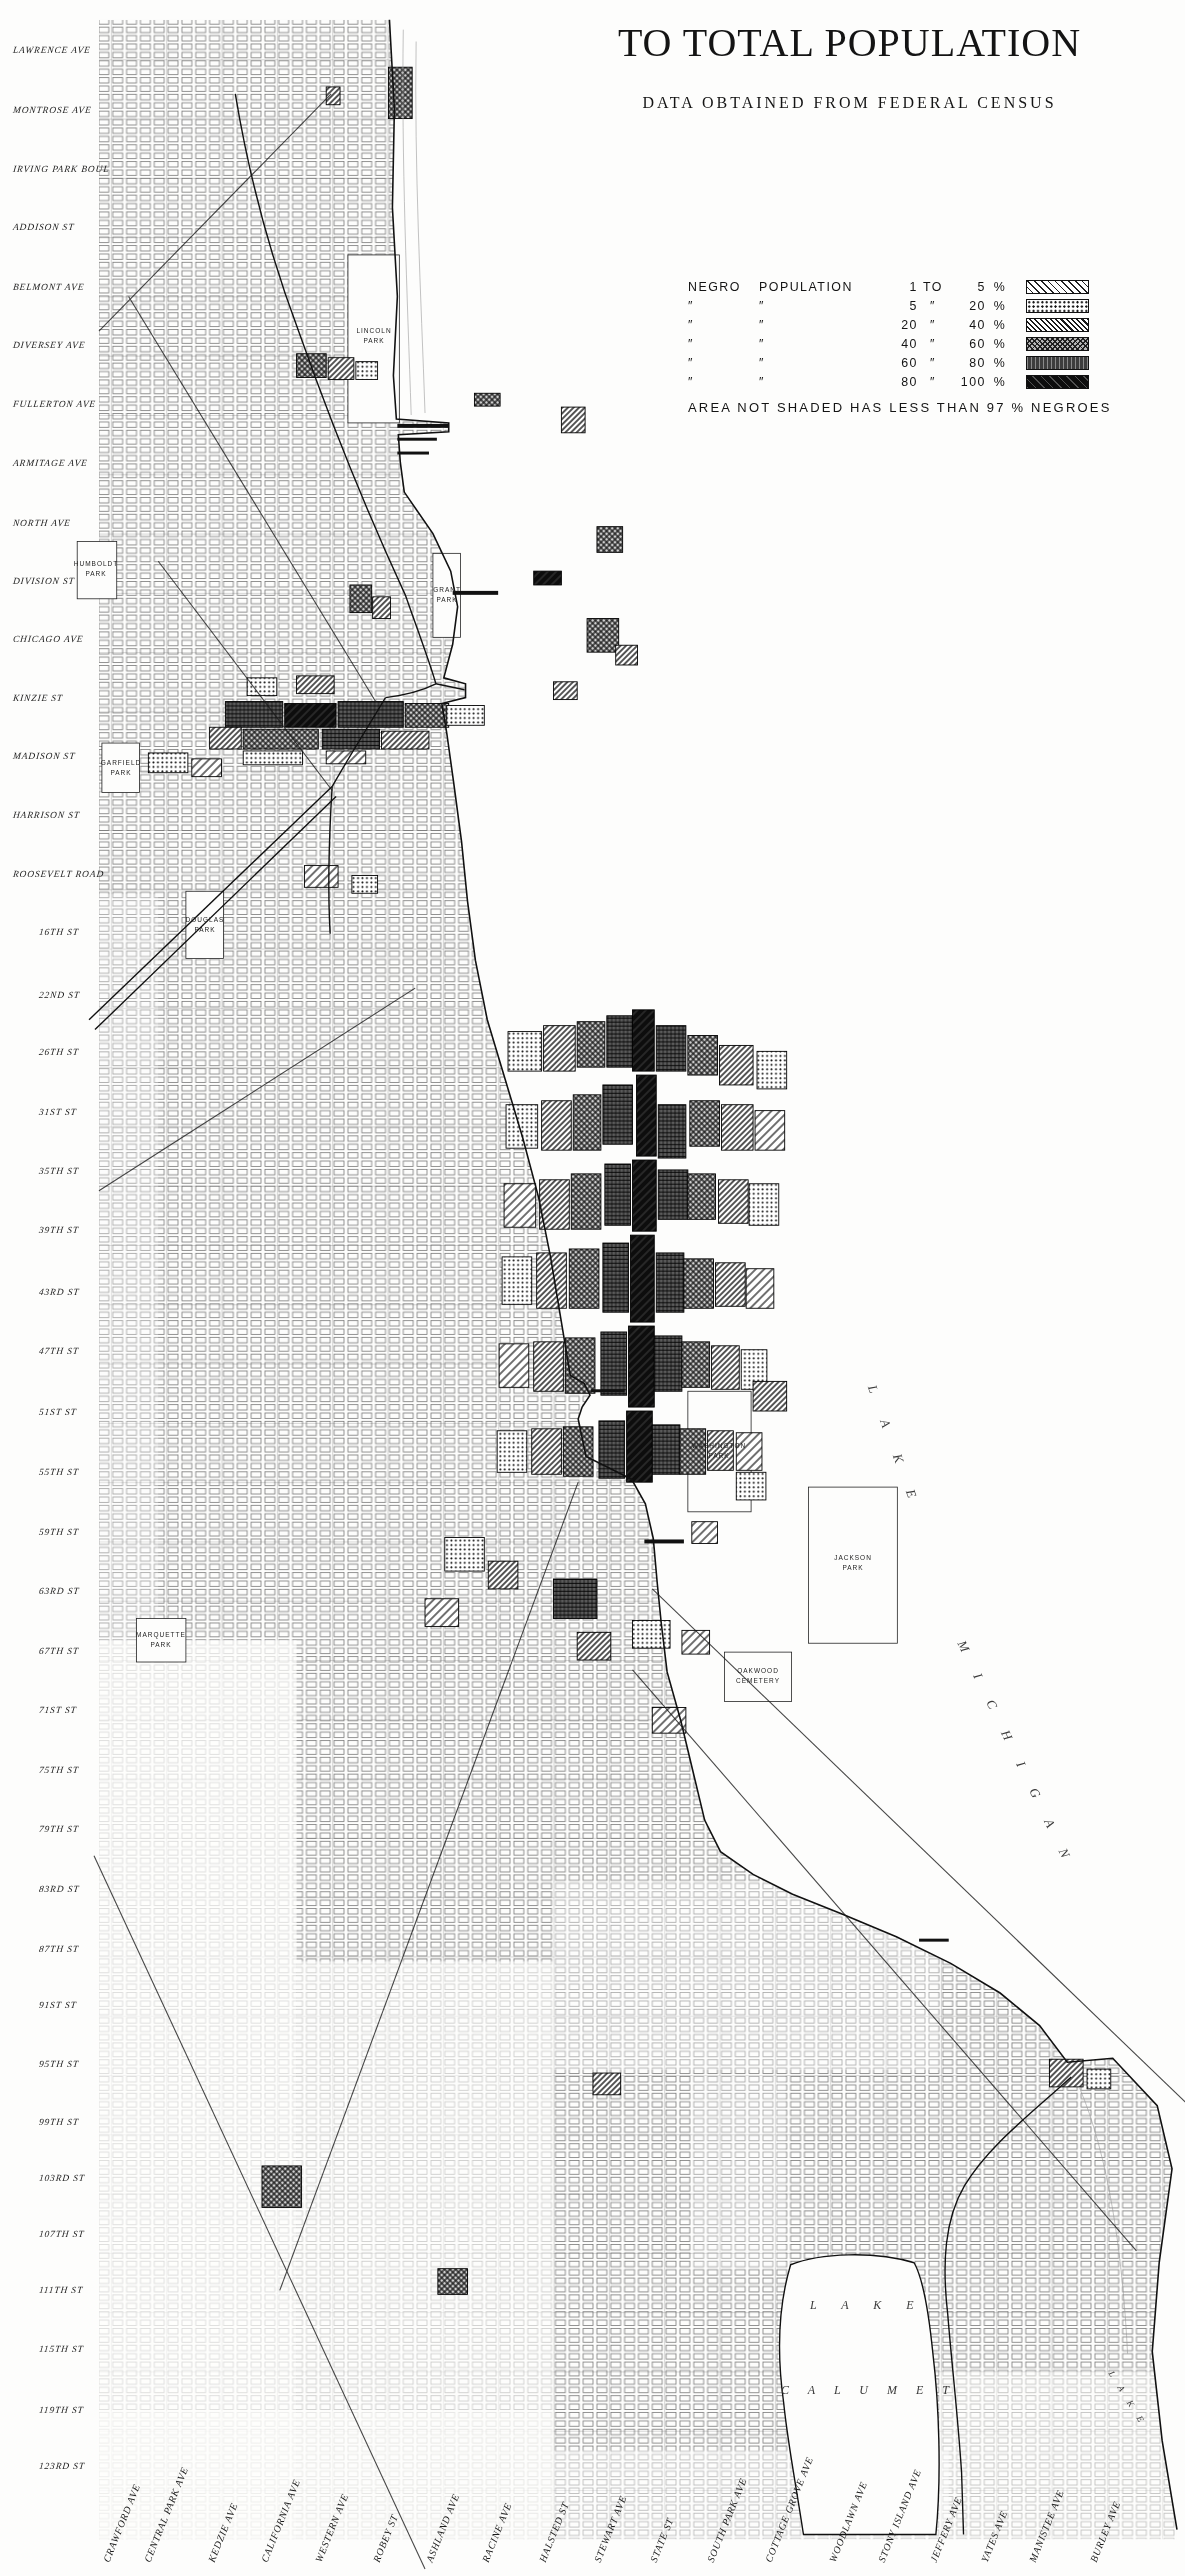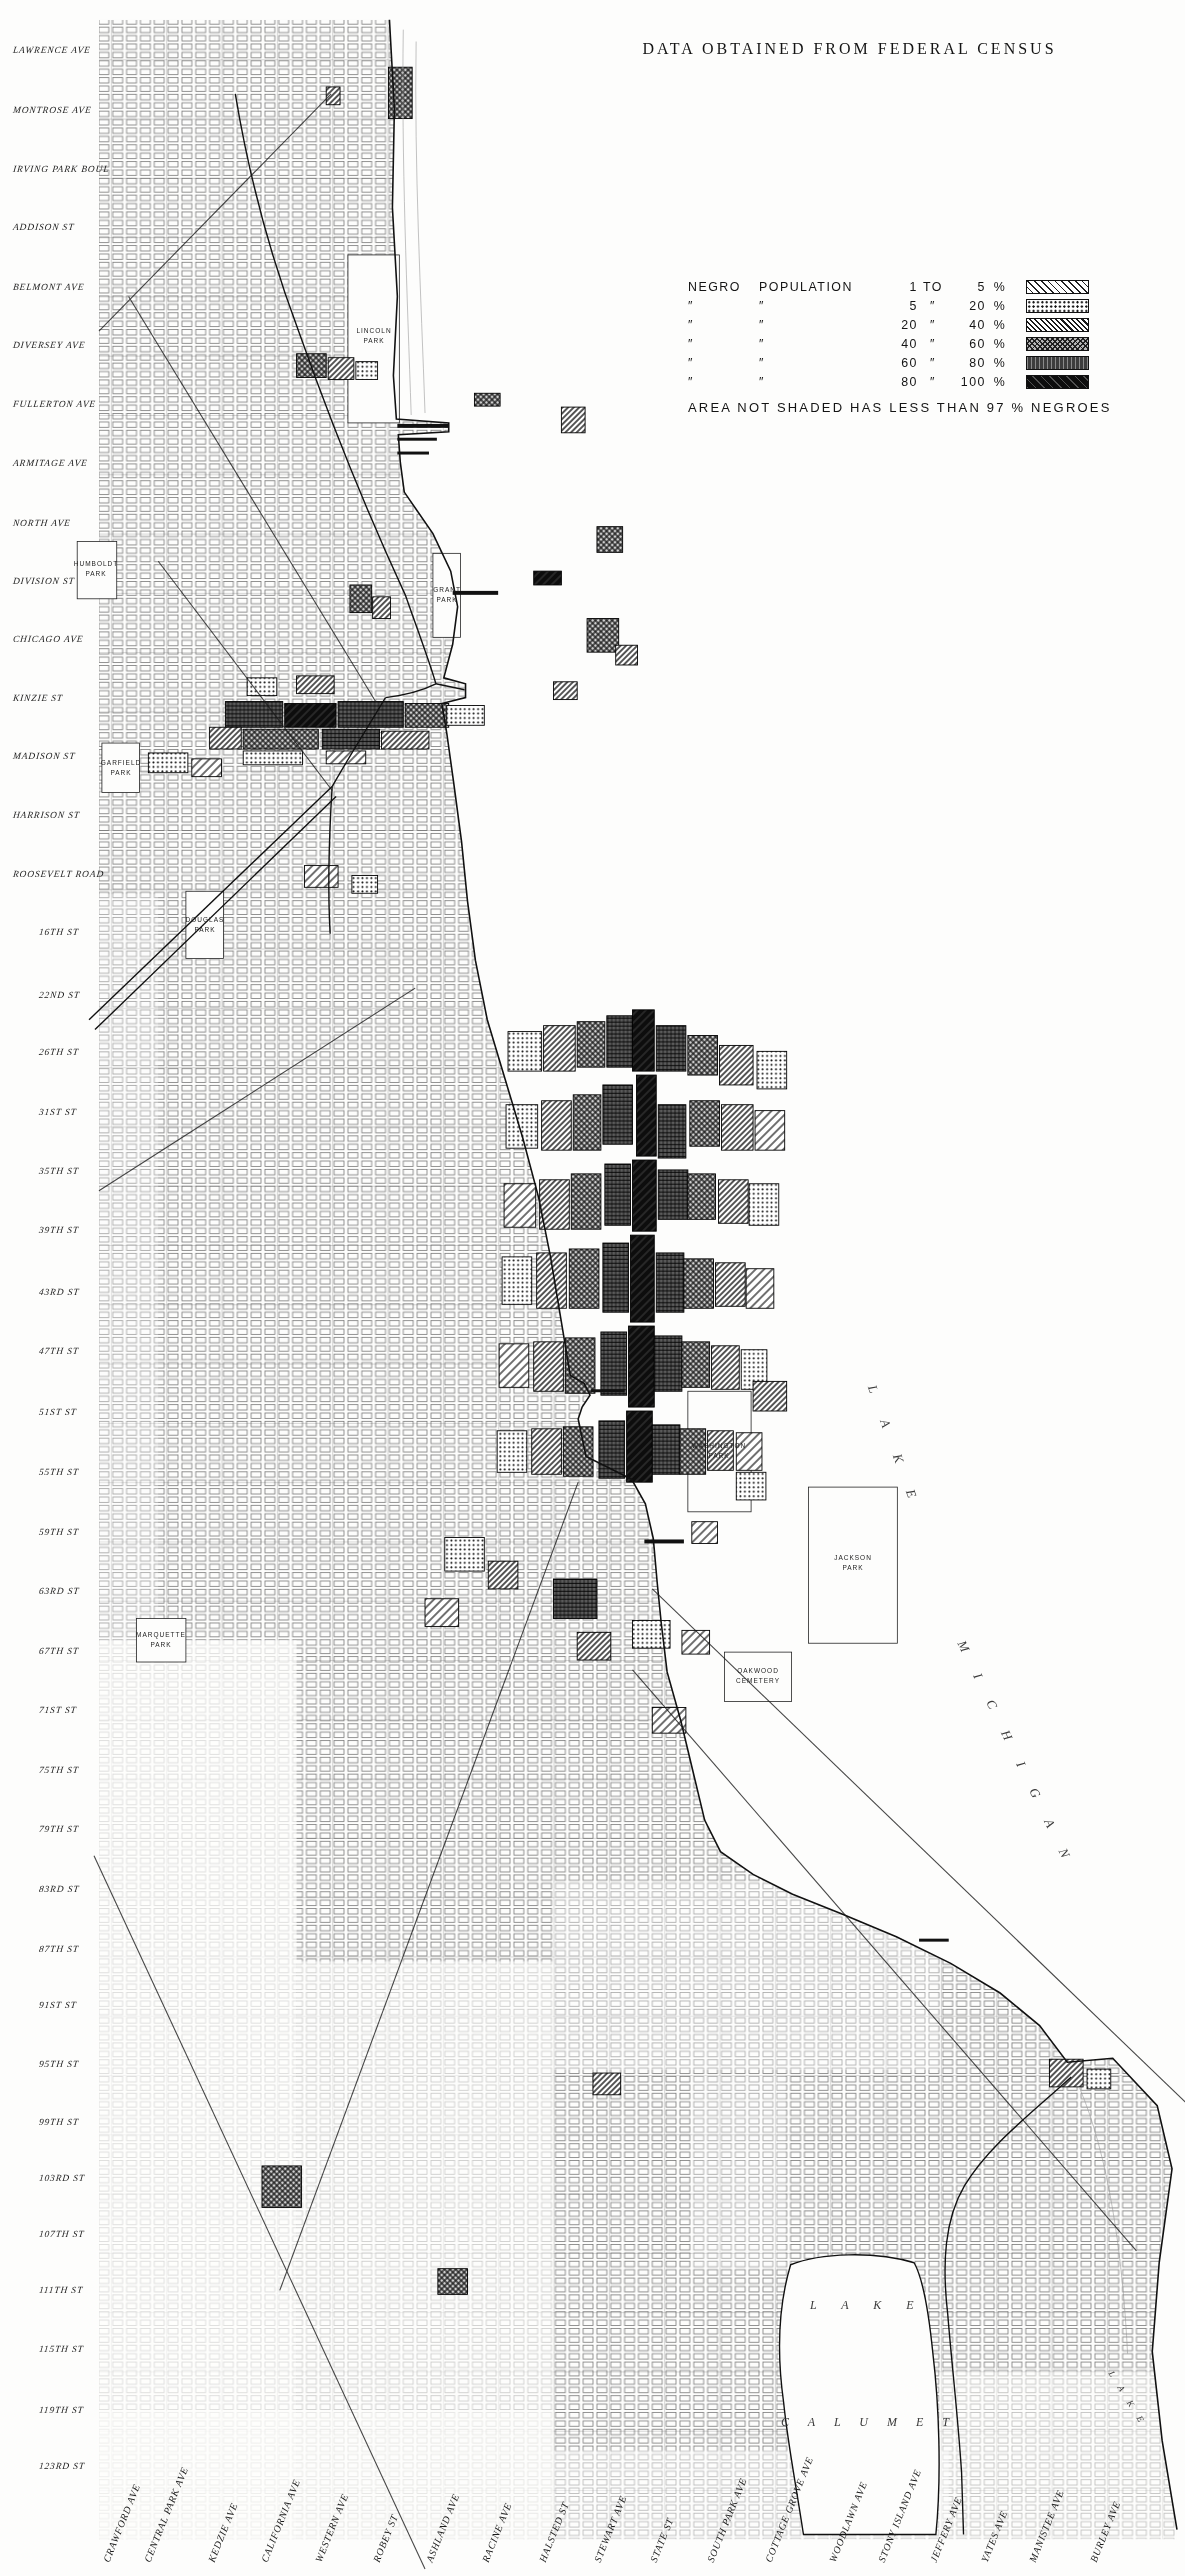--- a/index.html
+++ b/index.html
@@ -266,20 +266,21 @@
       <line x1="160" y1="568" x2="336" y2="800"></line>
       <line x1="420" y1="1000" x2="100" y2="1205"></line>
       <line x1="585" y1="1500" x2="283" y2="2318"></line>
       <line x1="640" y1="1690" x2="1150" y2="2278"></line>
       <line x1="660" y1="1608" x2="1200" y2="2128"></line>
       <line x1="95" y1="1878" x2="430" y2="2600"></line>
     </g>
   </svg>
 
   <div class="title-block">
+    <div class="t-main">TO TOTAL POPULATION</div>
     <div class="t-sub">DATA OBTAINED FROM FEDERAL CENSUS</div>
   </div>
 
   <div class="legend">
     <div id="legend-rows">
         <div class="legend-row">
           <div class="lg-c1">NEGRO</div>
           <div class="lg-c2">POPULATION</div>
           <div class="lg-from">1</div>
           <div class="lg-conn">TO</div>
@@ -416,18 +417,18 @@
 PARK</div>
       <div class="park-label" style="left: 853px; top: 1563px;">JACKSON
 PARK</div>
       <div class="park-label" style="left: 758px; top: 1676px;">OAKWOOD
 CEMETERY</div>
       <div class="park-label" style="left: 161px; top: 1640px;">MARQUETTE
 PARK</div>
       <div class="water-label" style="left: 879px; top: 1383px; font-size: 13px; letter-spacing: 13px; transform: rotate(70deg);">L A K E</div>
       <div class="water-label" style="left: 968px; top: 1638px; font-size: 13px; letter-spacing: 11px; transform: rotate(64deg);">M I C H I G A N</div>
       <div class="water-label" style="left: 810px; top: 2298px; font-size: 12px; letter-spacing: 11px;">L A K E</div>
-      <div class="water-label" style="left: 781px; top: 2383px; font-size: 12px; letter-spacing: 8px; margin-top: 32px;">C A L U M E T</div>
+      <div class="water-label" style="left: 781px; top: 2383px; font-size: 12px; letter-spacing: 8px;">C A L U M E T</div>
       <div class="water-label" style="left: 1115px; top: 2369px; font-size: 9px; letter-spacing: 5px; transform: rotate(58deg);">L A K E</div>
     </div>
 
 </div>
 
 
 </body></html>

